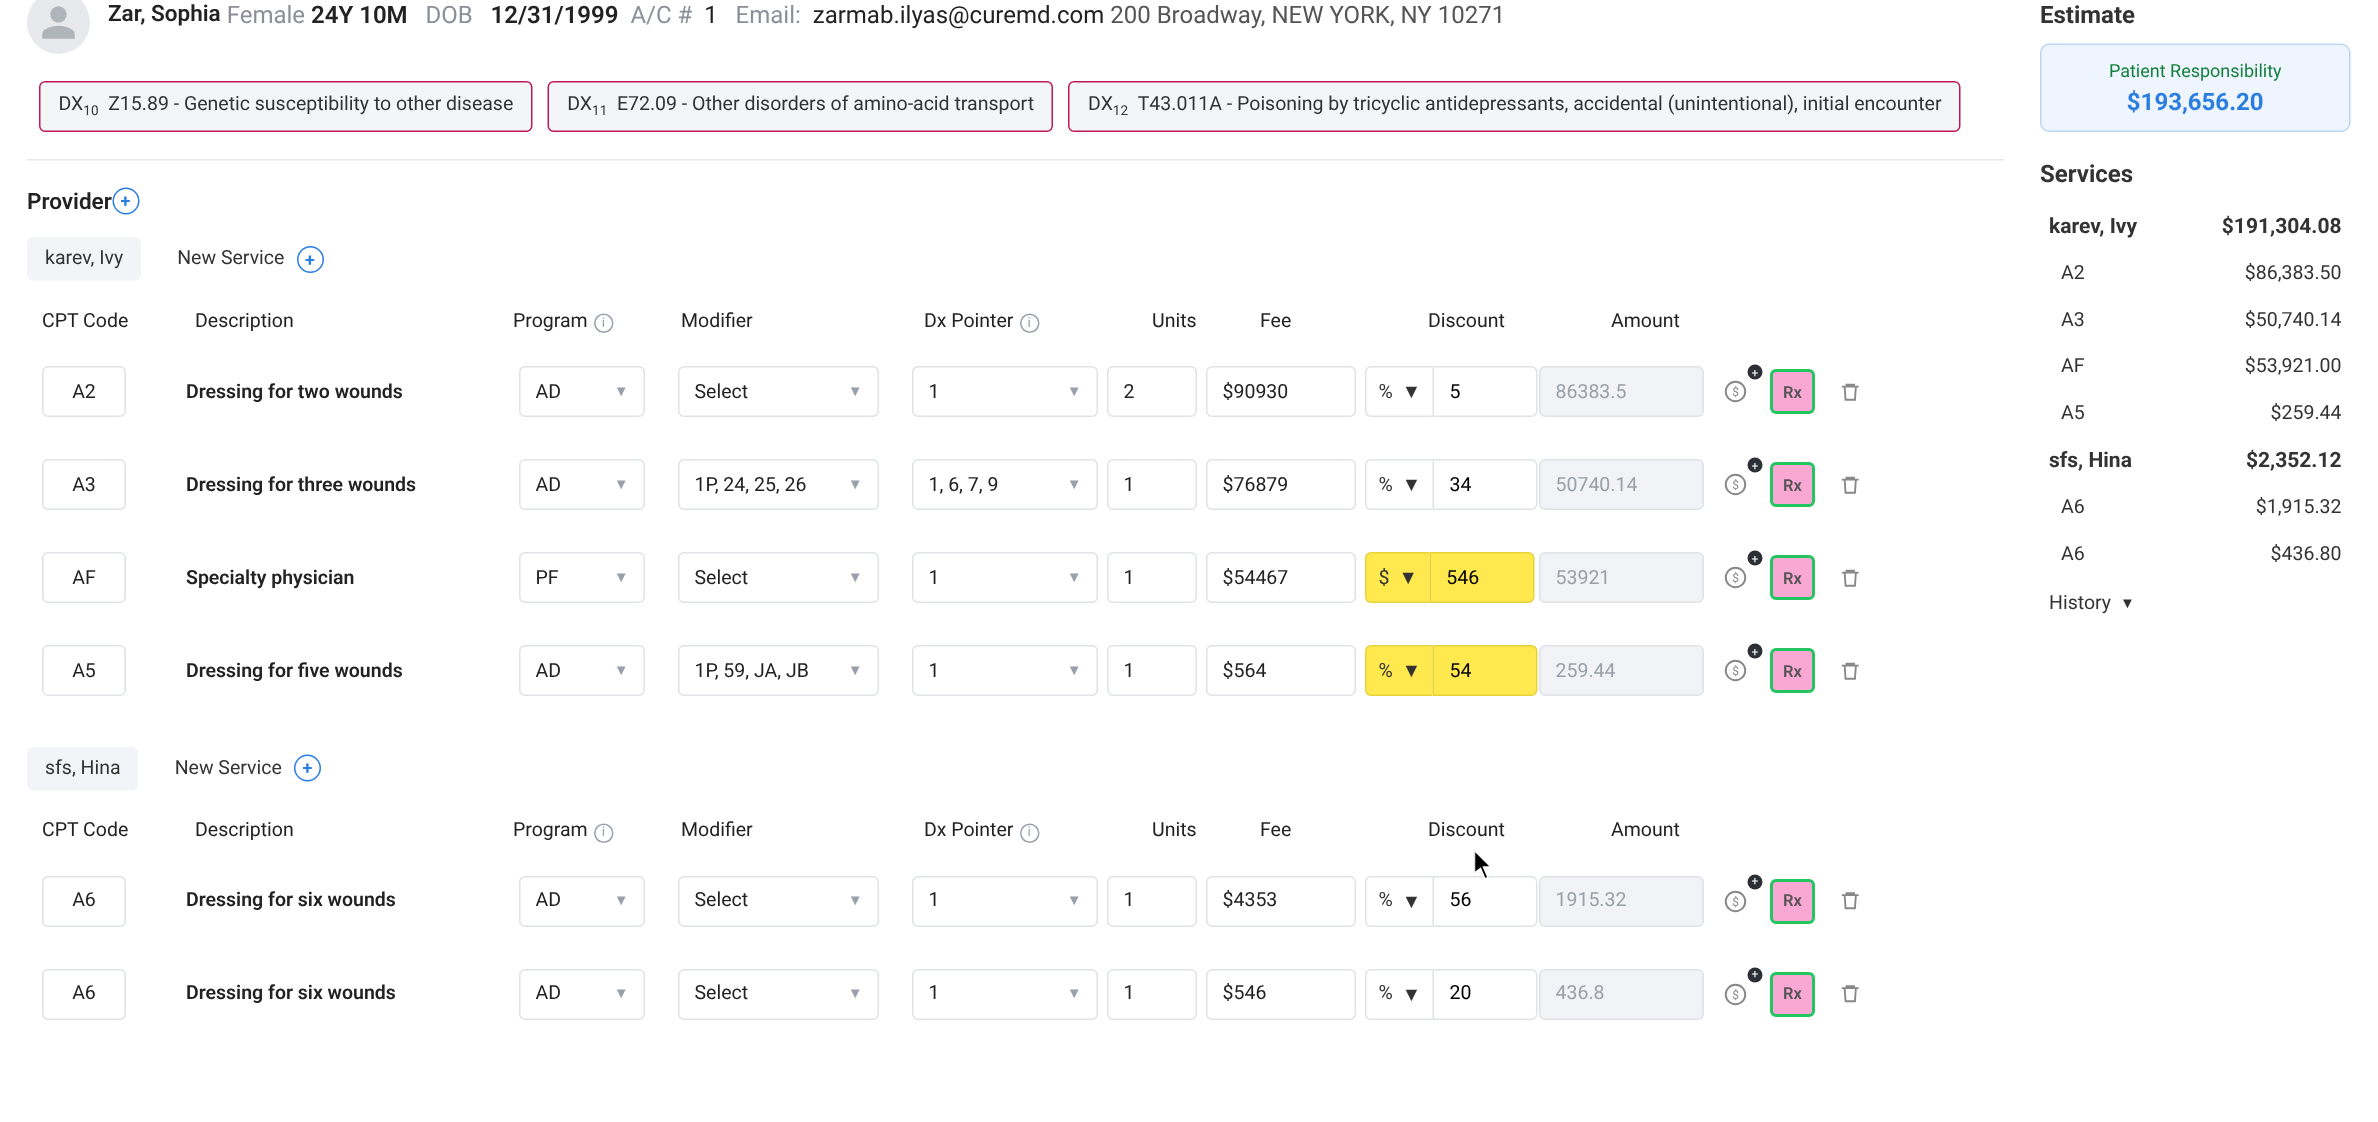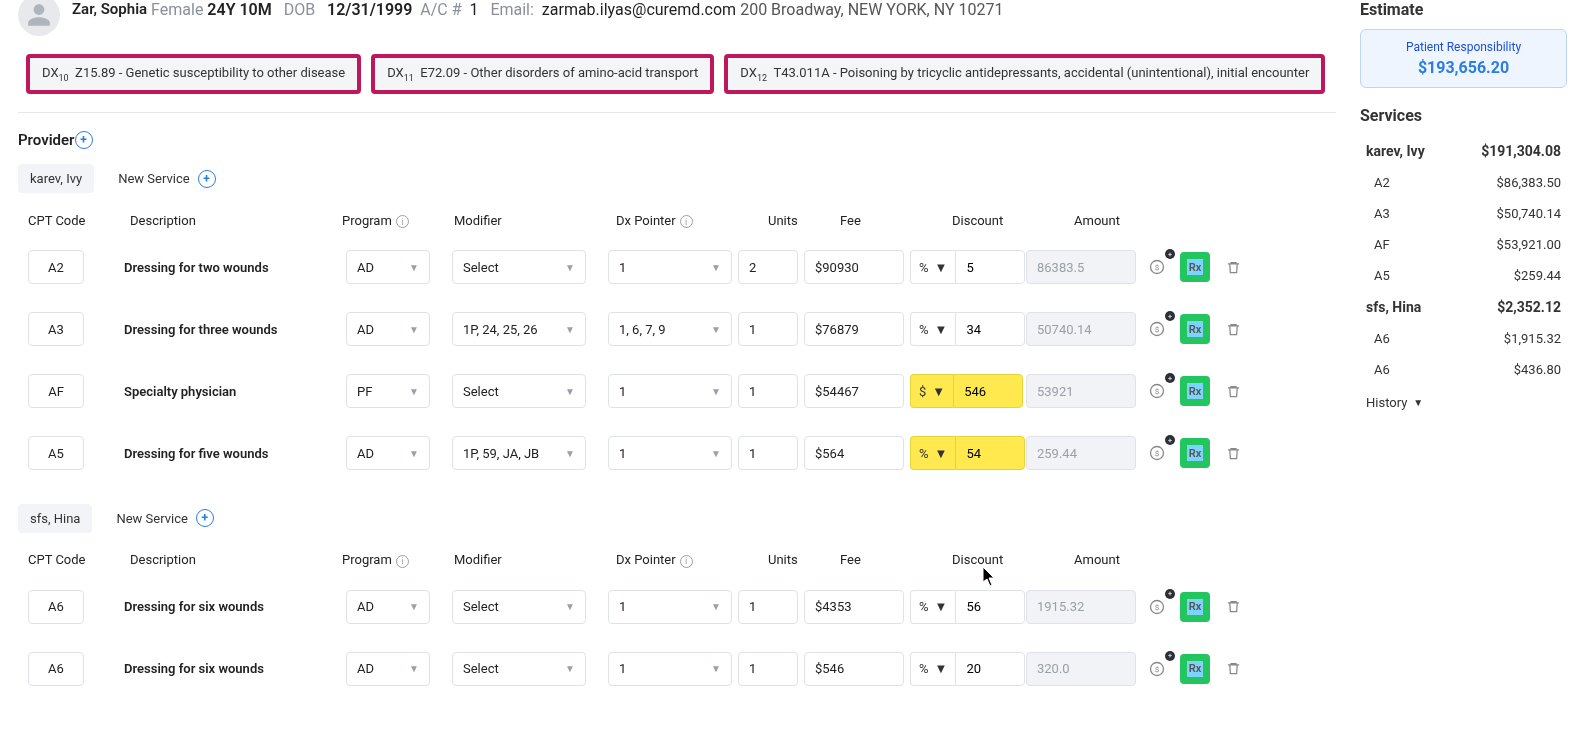--- a/index.html
+++ b/index.html
@@ -11,21 +11,21 @@
 .patient-hdr { display: flex; gap: 12px; padding: 0 0 12px 0; }
 .avatar { width: 42px; height: 42px; border-radius: 50%; background: #e7e9ec; display:flex; align-items:center; justify-content:center; margin-top:-6px; }
 .avatar svg { width: 26px; height: 26px; fill:#b0b4bb; }
 .pinfo { display:flex; flex-direction:row; gap:4px; }
 .pname { font-weight:600; font-size:15px; color:#222; }
 .pmeta { color:#555; font-size:16px; }
 .pmeta span.lbl { color:#8a8f98; }
 .pmeta span.val { color:#222; }
 
 .dx-row { display:flex; flex-wrap:wrap; gap:10px; padding:6px 8px 18px 8px; border-bottom:1px solid #e6e8eb; }
-.dx-chip { background:#f4f5f7; border:4px solid #be185d; border-radius:4px; padding:7px 12px; font-size:13px; color:#333; }
+.dx-chip { background:#f4f5f7; border:1px solid #be185d; border-radius:4px; padding:7px 12px; font-size:13px; color:#333; }
 .dx-chip sub { font-size:9px; vertical-align:sub; }
 
 .provider-block { padding-top:18px; }
 .section-title { font-weight:600; font-size:15px; color:#222; display:flex; align-items:center; gap:0; margin-bottom:14px; }
 .add-circle { width:18px; height:18px; border:1.5px solid #2a7de1; border-radius:50%; display:inline-flex; align-items:center; justify-content:center; color:#2a7de1; font-size:12px; font-weight:700; cursor:pointer; }
 
 .tabs { display:flex; gap:12px; align-items:center; margin-bottom:10px; }
 .tab { background:#f2f4f7; border-radius:4px; padding:7px 12px; font-size:13px; color:#333; cursor:pointer; }
 .tab.secondary { background:transparent; display:flex; align-items:center; gap:8px; }
 
@@ -40,28 +40,28 @@
 .sel { justify-content:space-between; cursor:pointer;margin-left:16px; }
 .sel .chev { color:#9aa0aa; font-size:10px; }
 .inp input { border:none; outline:none; width:100%; font-size:13px; background:transparent; color:#222; }
 .disc { display:flex; gap:0; }
 .disc .dtype { border:1px solid #dfe2e7; border-right:none; border-radius:4px 0 0 4px; height:34px; display:flex; align-items:center; padding:0 8px; gap:6px; background:#fff; cursor:pointer; }
 .disc .dval { border:1px solid #dfe2e7; border-radius:0 4px 4px 0; height:34px; padding:0 10px; display:flex; align-items:center; background:#fff; }
 .disc .dval input { border:none; outline:none; width:48px; font-size:13px; background:transparent; }
 .disc.hl .dtype, .disc.hl .dval { background:#ffe94f; border-color:#e6d33a; }
 .amt { background:#f1f3f6; color:#9aa0aa; }
 .row-actions { display:flex; gap:8px; align-items:center; }
-.icon-btn { width:30px; height:30px; border:7px solid #22c55e; border-radius:4px; background:#7dd3fc; display:flex; align-items:center; justify-content:center; cursor:pointer; color:#555; position:relative; }
+.icon-btn { width:30px; height:30px; border:2px solid #22c55e; border-radius:4px; background:#f9a8d4; display:flex; align-items:center; justify-content:center; cursor:pointer; color:#555; position:relative; }
 .icon-btn.noborder { border:none; background:transparent; }
 .icon-btn .plusdot { position:absolute; top:-3px; right:-3px; width:10px; height:10px; background:#2b2f36; color:#fff; border-radius:50%; font-size:8px; display:flex; align-items:center; justify-content:center; }
 .rx { font-size:11px; font-weight:600; }
 
 .side h3 { font-weight:700; font-size:16px; margin-bottom:10px; }
 .est-box { border:1px solid #bcd5f5; background:#eef5fe; border-radius:6px; padding:10px; text-align:center; margin-bottom:18px; }
-.est-box .lbl { font-size:12px; color:#1d4ed8; margin-bottom:4px; }
+.est-box .lbl { font-size:12px; color:#15803d; margin-bottom:4px; }
 .est-box .val { font-size:16px; font-weight:700; color:#2a7de1; }
 .svc-list .svc-grp { font-weight:700; font-size:14px; display:flex; justify-content:space-between; padding:8px 6px; }
 .svc-list .svc-it { display:flex; justify-content:space-between; padding:8px 6px 8px 14px; font-size:13px; color:#333; }
 .history { display:flex; align-items:center; gap:6px; padding:10px 6px; color:#333; cursor:pointer; font-size:13px; }
 
 .cursor { position:absolute; left:983px; top:567px; font-size:16px; pointer-events:none; }
 </style>
 </head>
 <body>
 
@@ -427,21 +427,21 @@
             </div>
             <div class="disc">
               <div class="dtype">
                 <span>%</span>
                 <span class="chev">▼</span>
               </div>
               <div class="dval">
                 <input value="20" style="">
               </div>
             </div>
-            <div class="amt">320.0</div>
+            <div class="amt">436.8</div>
             <div class="row-actions">
               <div class="icon-btn noborder">
                 <svg width="16" height="16" viewBox="0 0 16 16" fill="none" stroke="#888" stroke-width="1.3">
                   <circle cx="8" cy="8" r="6.5"></circle>
                   <text x="8" y="11" text-anchor="middle" font-size="8" fill="#888" stroke="none">$</text>
                 </svg>
                 <span class="plusdot">+</span>
               </div>
               <div class="icon-btn">
                 <span class="rx">Rx</span>

